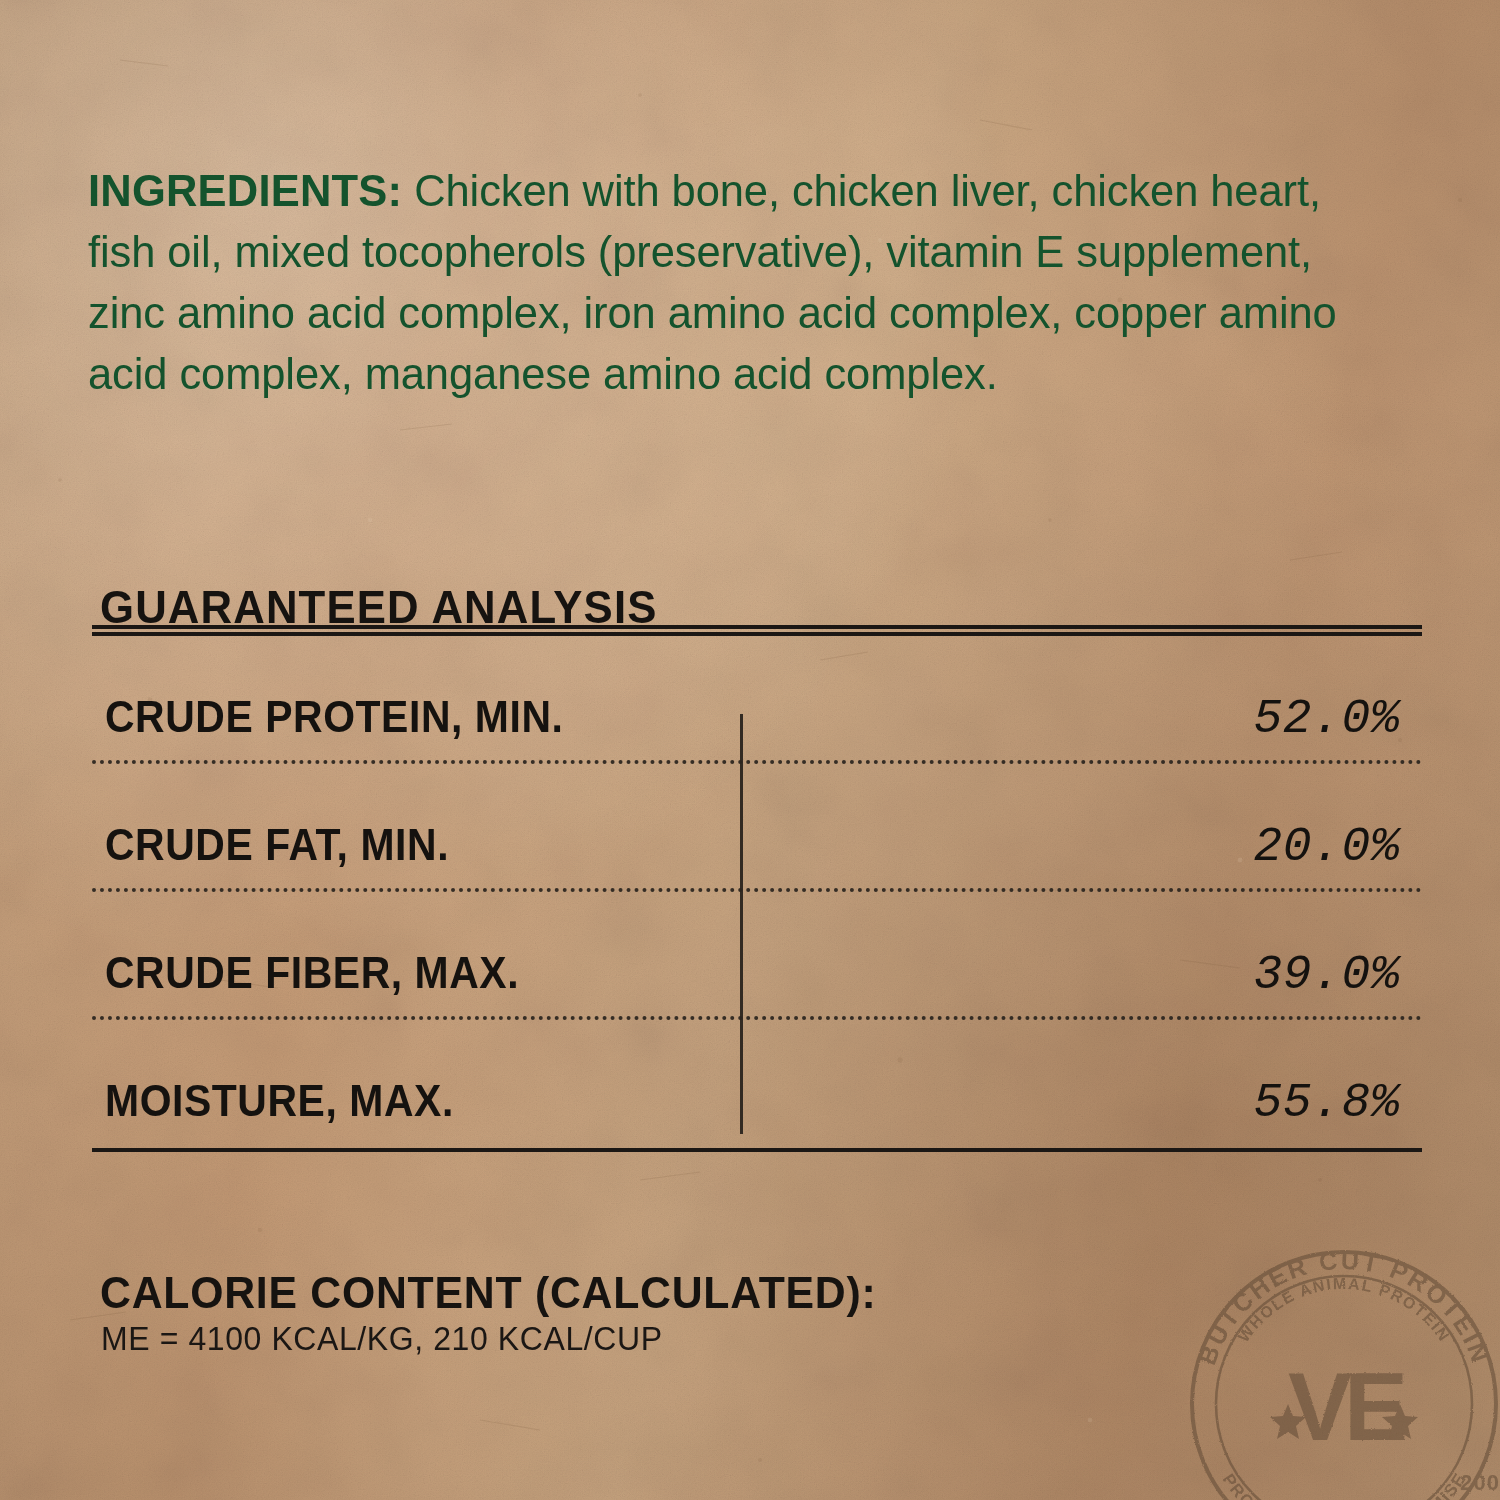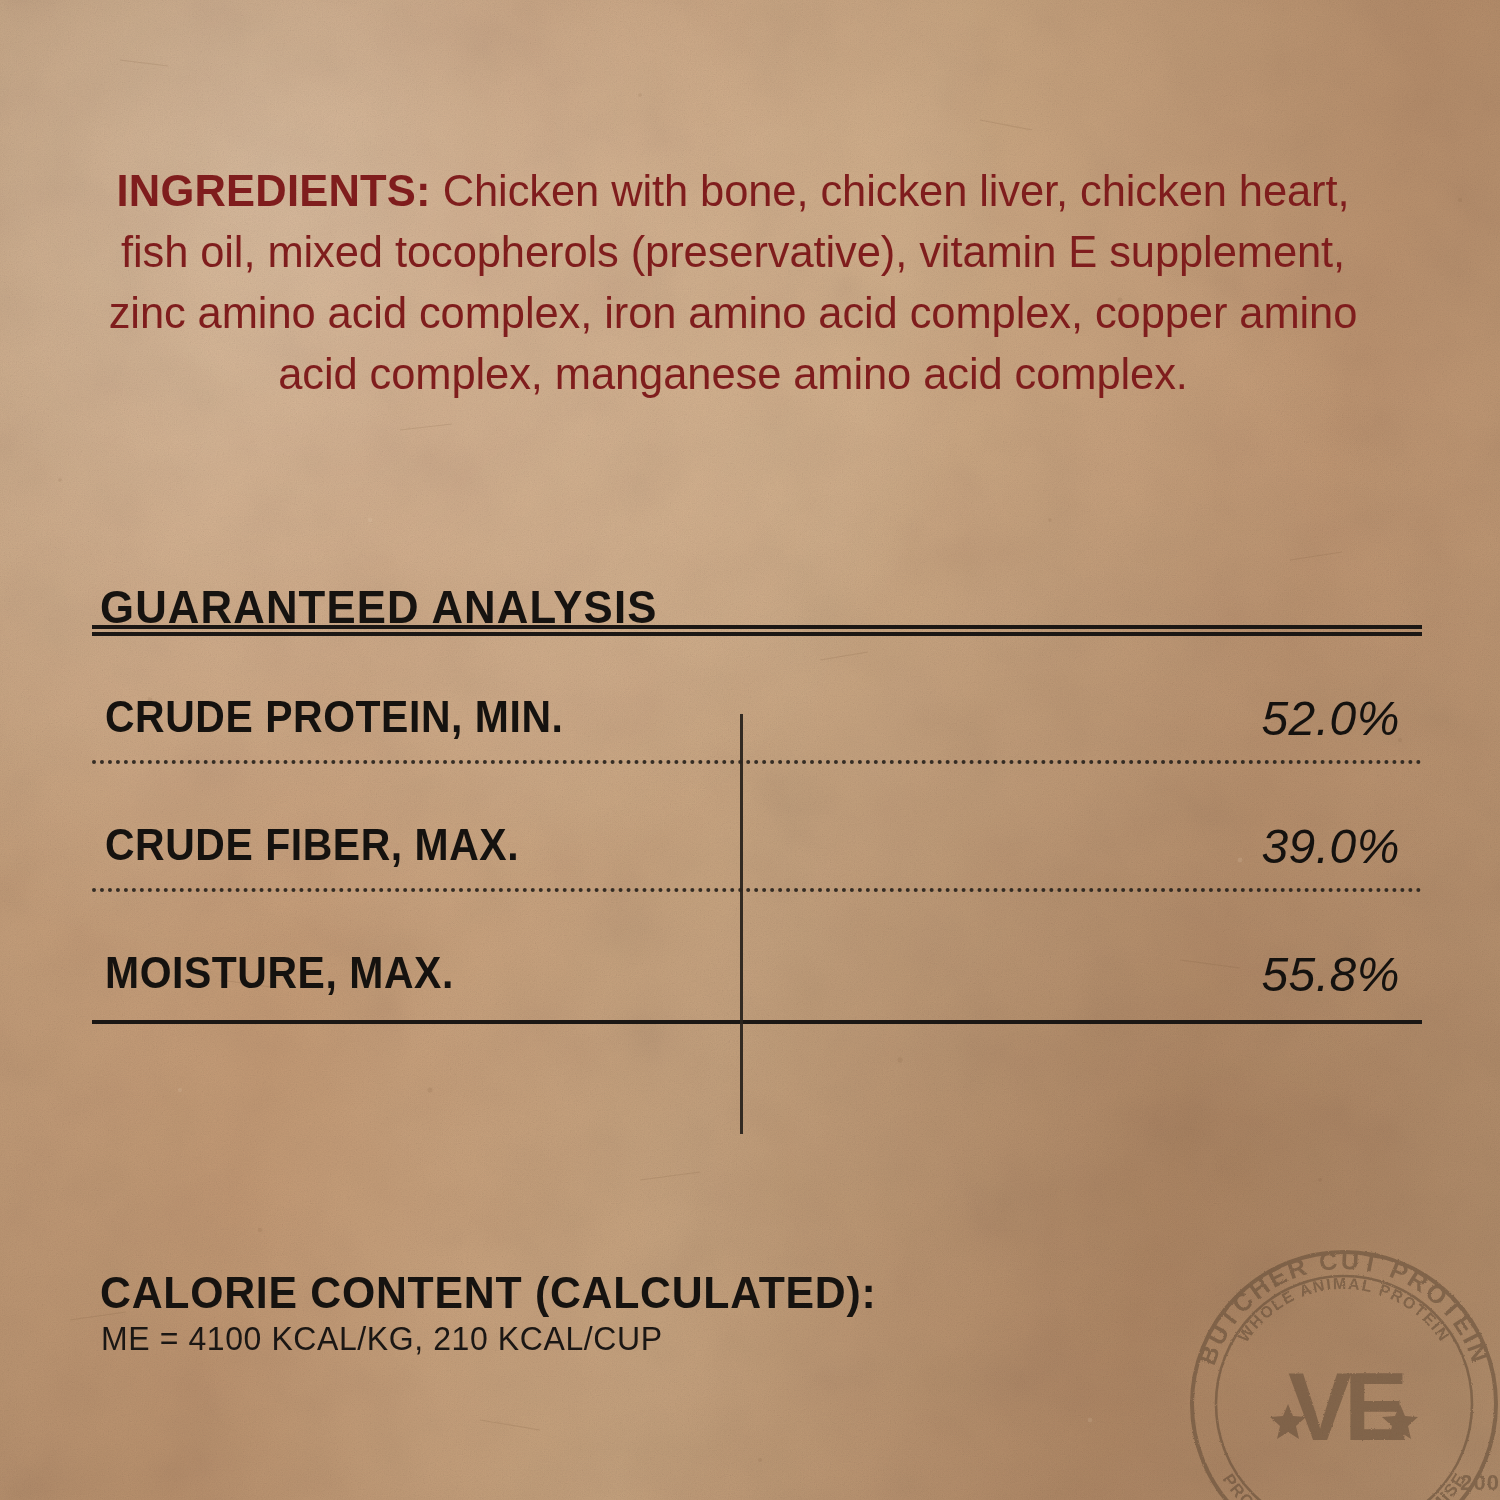--- a/index.html
+++ b/index.html
@@ -54,22 +54,21 @@
 
   
   #ingredients {
     position: absolute;
     left: 88px;
     top: 117px;
     width: 1290px;
     font-size: 43.5px;
     line-height: 61px;
     letter-spacing: -0.1px;
-    color: #7f1d1d;
-    text-align: center;
+    color: #14532d;
   }
   #ingredients .lead {
     font-weight: bold;
     letter-spacing: 0.2px;
   }
 
   
   #ga-title {
     position: absolute;
     left: 100px;
@@ -129,21 +128,21 @@
     color: #15120f;
     transform: scaleX(0.93);
     transform-origin: left bottom;
     padding-bottom: 22px;
     white-space: nowrap;
   }
   .ga-row .value {
     font-size: 48px;
     color: #15120f;
     font-style: italic;
-    font-family: Liberation Sans, sans-serif;
+    font-family: Liberation Mono, monospace;
     letter-spacing: 0.5px;
     padding-bottom: 18px;
     padding-right: 12px;
   }
   .dotted {
     position: absolute;
     left: 0; right: 0;
     bottom: 0;
     height: 0;
     border-bottom: 4px dotted #2a241e;
@@ -273,20 +272,25 @@
 
     <div class="ga-rows">
       <div id="ga-divider"></div>
 
       <div class="ga-row">
         <span class="label">CRUDE PROTEIN, MIN.</span>
         <span class="value">52.0%</span>
         <span class="dotted"></span>
       </div>
 
+      <div class="ga-row">
+        <span class="label">CRUDE FAT, MIN.</span>
+        <span class="value">20.0%</span>
+        <span class="dotted"></span>
+      </div>
 
       <div class="ga-row">
         <span class="label">CRUDE FIBER, MAX.</span>
         <span class="value">39.0%</span>
         <span class="dotted"></span>
       </div>
 
       <div class="ga-row">
         <span class="label">MOISTURE, MAX.</span>
         <span class="value">55.8%</span>

